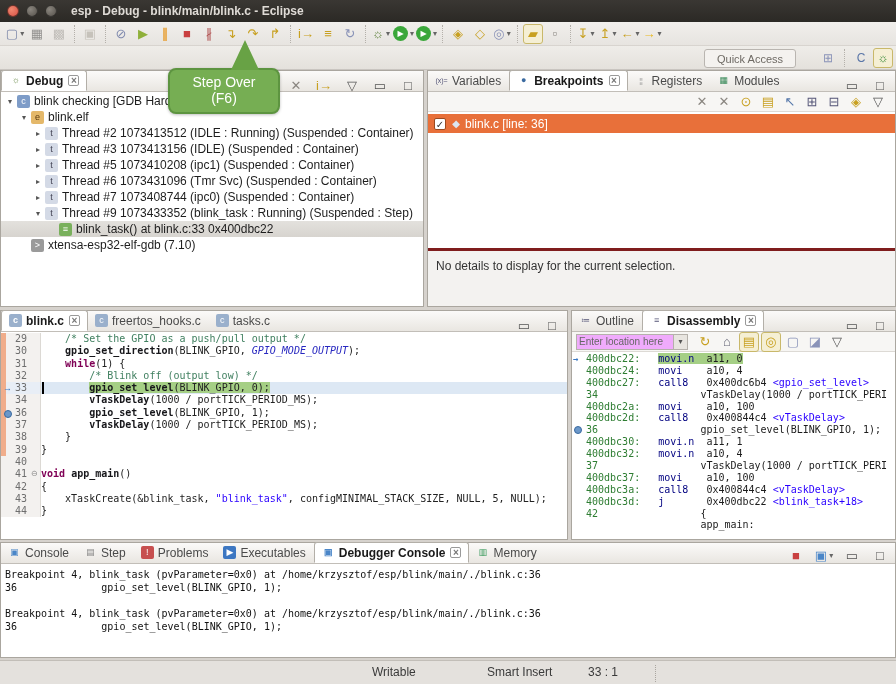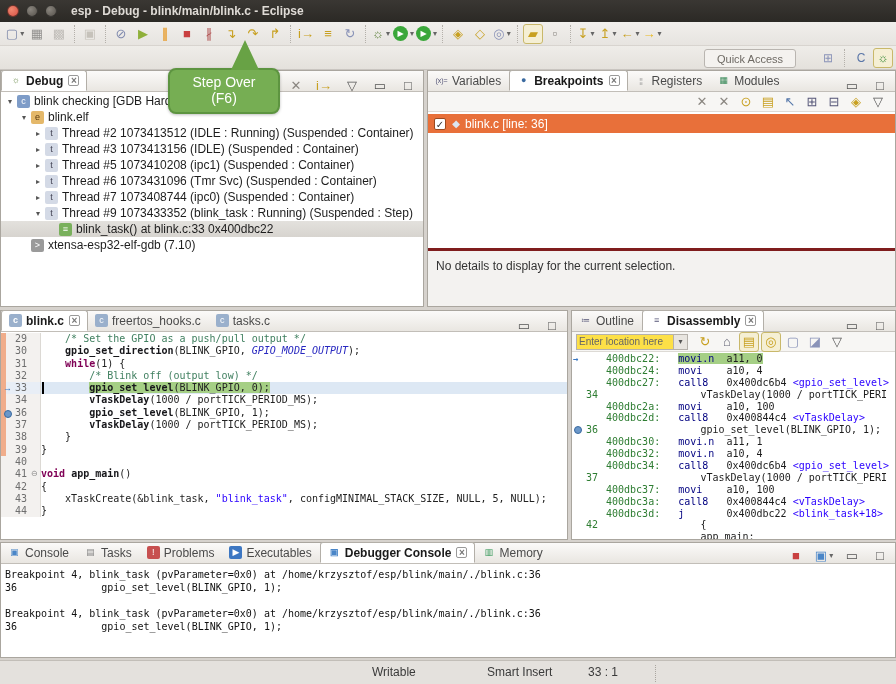--- a/index.html
+++ b/index.html
@@ -64,25 +64,25 @@
   .cl.cur .gut { background:#e8eef6; }
   .cm { color:#3f7f5f; } .kw { color:#7f0055; font-weight:bold; } .fn { color:#16161a; font-weight:bold; }
   .mc { color:#2828c0; font-style:italic; } .st { color:#2a00ff; }
   .hl { background:#a5cf85; }
   .mark { position:absolute; left:2px; top:1px; font-size:9px; font-weight:bold; color:#3a78c2; }
   .bpdot { position:absolute; left:3px; top:3px; width:8px; height:8px; border-radius:50%; background:#6b97c9; border:1px solid #3a6aa0; }
   .caret { position:absolute; left:1px; top:0; width:2px; height:12px; background:#000; }
 
   
   #dis-toolbar { height:20px; background:#f7f6f4; border-bottom:1px solid #dddad5; display:flex; align-items:center; padding:0 4px; }
-  #dis-loc { width:98px; height:16px; border:1px solid #b5b1ab; background:#fde047; color:#666; font-size:10px; padding:0 2px; display:flex; align-items:center; overflow:hidden; white-space:nowrap; }
+  #dis-loc { width:98px; height:16px; border:1px solid #b5b1ab; background:#f0abfc; color:#666; font-size:10px; padding:0 2px; display:flex; align-items:center; overflow:hidden; white-space:nowrap; }
   #dis-loc-dd { width:14px; height:16px; border:1px solid #b5b1ab; border-left:none; background:#e8e5e0; font-size:8px; color:#555; display:flex; align-items:center; justify-content:center; }
   #dis-body { position:absolute; left:0; top:42px; right:0; bottom:0; overflow:hidden; font-family:"DejaVu Sans Mono","Liberation Mono",monospace; font-size:10px; }
   .dl { height:11.9px; white-space:pre; position:relative; padding-left:14px; line-height:11.9px; }
-  .addr { color:#2e7d32;margin-left:20px; } .mn { color:#000080; font-weight:normal; } .op { color:#1c1c1c; } .sym { color:#2a00ff; }
+  .addr { color:#2e7d32; } .mn { color:#000080; font-weight:normal; } .op { color:#1c1c1c; } .sym { color:#2a00ff; }
   .srcn { color:#2e7d32; }
 
   
   #console-header { height:18px; background:#fbfbfa; border-bottom:1px solid #eceae6; display:flex; align-items:center; padding-left:4px; font-size:12px; color:#1c1c1c; }
   #console-out { font-family:"DejaVu Sans Mono","Liberation Mono",monospace; font-size:10px; line-height:13px; white-space:pre; padding:4px 0 0 4px; color:#111; }
 
   
   #statusbar { position:absolute; left:0; top:660px; width:896px; height:24px; background:#e4e1dd; border-top:1px solid #c2beb8; font-size:12px; color:#3a3a3a; }
   #statusbar span { position:absolute; top:4px; }
   #st-writable { left:372px; } #st-insert { left:487px; } #st-pos { left:588px; }
@@ -454,21 +454,20 @@
   <div id="dis-body">
       <div class="dl"><span class="mark" style="left: 1px;">→</span><span class="addr">400dbc22:   </span><span class="hl"><span class="mn">movi.n </span><span class="op"> a11, 0</span></span></div>
       <div class="dl"><span class="addr">400dbc24:   </span><span class="mn">movi   </span><span class="op"> a10, 4</span></div>
       <div class="dl"><span class="addr">400dbc27:   </span><span class="mn">call8  </span><span class="op"> 0x400dc6b4 </span><span class="sym">&lt;gpio_set_level&gt;</span></div>
       <div class="dl"><span class="srcn">34          </span><span class="op">       vTaskDelay(1000 / portTICK_PERI</span></div>
       <div class="dl"><span class="addr">400dbc2a:   </span><span class="mn">movi   </span><span class="op"> a10, 100</span></div>
       <div class="dl"><span class="addr">400dbc2d:   </span><span class="mn">call8  </span><span class="op"> 0x400844c4 </span><span class="sym">&lt;vTaskDelay&gt;</span></div>
       <div class="dl"><span class="bpdot" style="left: 2px; top: 2px;"></span><span class="srcn">36          </span><span class="op">       gpio_set_level(BLINK_GPIO, 1);</span></div>
       <div class="dl"><span class="addr">400dbc30:   </span><span class="mn">movi.n </span><span class="op"> a11, 1</span></div>
       <div class="dl"><span class="addr">400dbc32:   </span><span class="mn">movi.n </span><span class="op"> a10, 4</span></div>
-      <div class="dl"><span class="addr">400dbc34:   </span><span class="mn">call8  </span><span class="op"> 0x400dc6b4 </span><span class="sym">&lt;gpio_set_level&gt;</span></div>
       <div class="dl"><span class="srcn">37          </span><span class="op">       vTaskDelay(1000 / portTICK_PERI</span></div>
       <div class="dl"><span class="addr">400dbc37:   </span><span class="mn">movi   </span><span class="op"> a10, 100</span></div>
       <div class="dl"><span class="addr">400dbc3a:   </span><span class="mn">call8  </span><span class="op"> 0x400844c4 </span><span class="sym">&lt;vTaskDelay&gt;</span></div>
       <div class="dl"><span class="addr">400dbc3d:   </span><span class="mn">j      </span><span class="op"> 0x400dbc22 </span><span class="sym">&lt;blink_task+18&gt;</span></div>
       <div class="dl"><span class="srcn">42          </span><span class="op">       {</span></div>
       <div class="dl"><span class="srcn">            </span><span class="op">       app_main:</span></div>
     </div>
 </div>
 
 <div class="panel" id="console-panel" style="left:0;top:542px;width:896px;height:116px;">
@@ -487,21 +486,21 @@
         <span class="tbtn">
           <span class="g" style="color: rgb(85, 85, 85);">□</span>
         </span>
       </div>
       <div class="tab">
         <span class="ticon" style="color: rgb(74, 134, 200); font-size: 9px;">▣</span>
         <span>Console</span>
       </div>
       <div class="tab">
         <span class="ticon" style="color: rgb(136, 136, 136); font-size: 9px;">▤</span>
-        <span>Tasks</span>
+        <span>Step</span>
       </div>
       <div class="tab">
         <span class="ticon" style="color: rgb(255, 255, 255); background: rgb(199, 80, 80); font-size: 9px;">!</span>
         <span>Problems</span>
       </div>
       <div class="tab">
         <span class="ticon" style="color: rgb(255, 255, 255); background: rgb(61, 119, 194); font-size: 9px;">▶</span>
         <span>Executables</span>
       </div>
       <div class="tab active">

